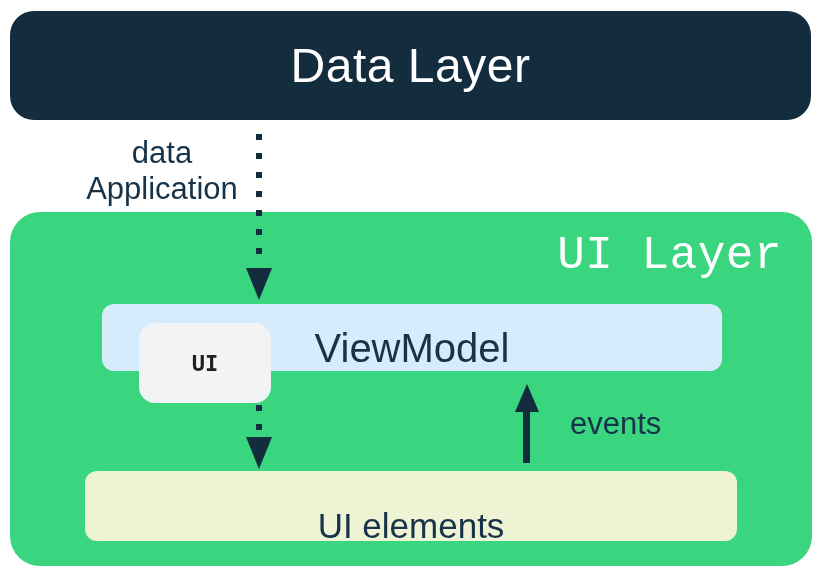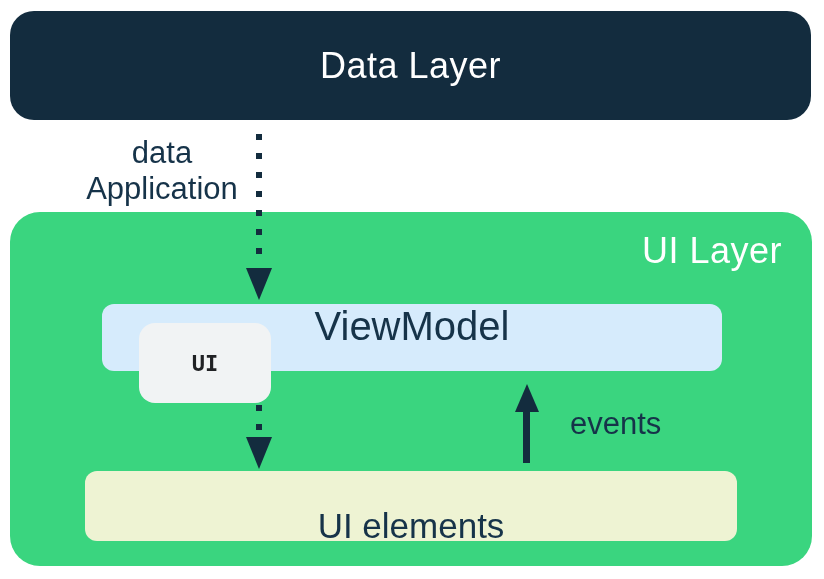--- a/index.html
+++ b/index.html
@@ -20,34 +20,34 @@
     font-family:"Liberation Sans", sans-serif;
     overflow:hidden;
   }
   
   .data-layer-box{
     position:absolute;left:10px;top:11px;width:801px;height:109px;
     background:var(--navy);border-radius:24px;
     display:flex;align-items:center;justify-content:center;
   }
   .data-layer-label{
-    color:var(--white);font-size:36px;letter-spacing:0.5px;
+    color:var(--white);font-size:48px;letter-spacing:0.5px;
   }
   .ui-layer-box{
     position:absolute;left:10px;top:212px;width:802px;height:354px;
     background:var(--green);border-radius:30px;
   }
   .ui-layer-label{
     position:absolute;top:18px;right:30px;
-    color:var(--white);font-size:36px;letter-spacing:0.5px;
+    color:var(--white);font-size:46px;letter-spacing:0.5px;font-family:Liberation Mono, monospace;
   }
   .viewmodel-box{
     position:absolute;left:102px;top:304px;width:620px;height:67px;
     background:var(--light-blue);border-radius:12px;
-    display:flex;align-items:flex-start;justify-content:center;
+    display:flex;align-items:flex-end;justify-content:center;
     z-index:2;
   }
   .viewmodel-label{
     color:var(--navy-text);font-size:40px;
   }
   .ui-state-box{
     position:absolute;left:139px;top:323px;width:132px;height:80px;
     background:var(--light-gray);border-radius:16px;
     display:flex;flex-direction:column;align-items:center;justify-content:center;
     z-index:4;

